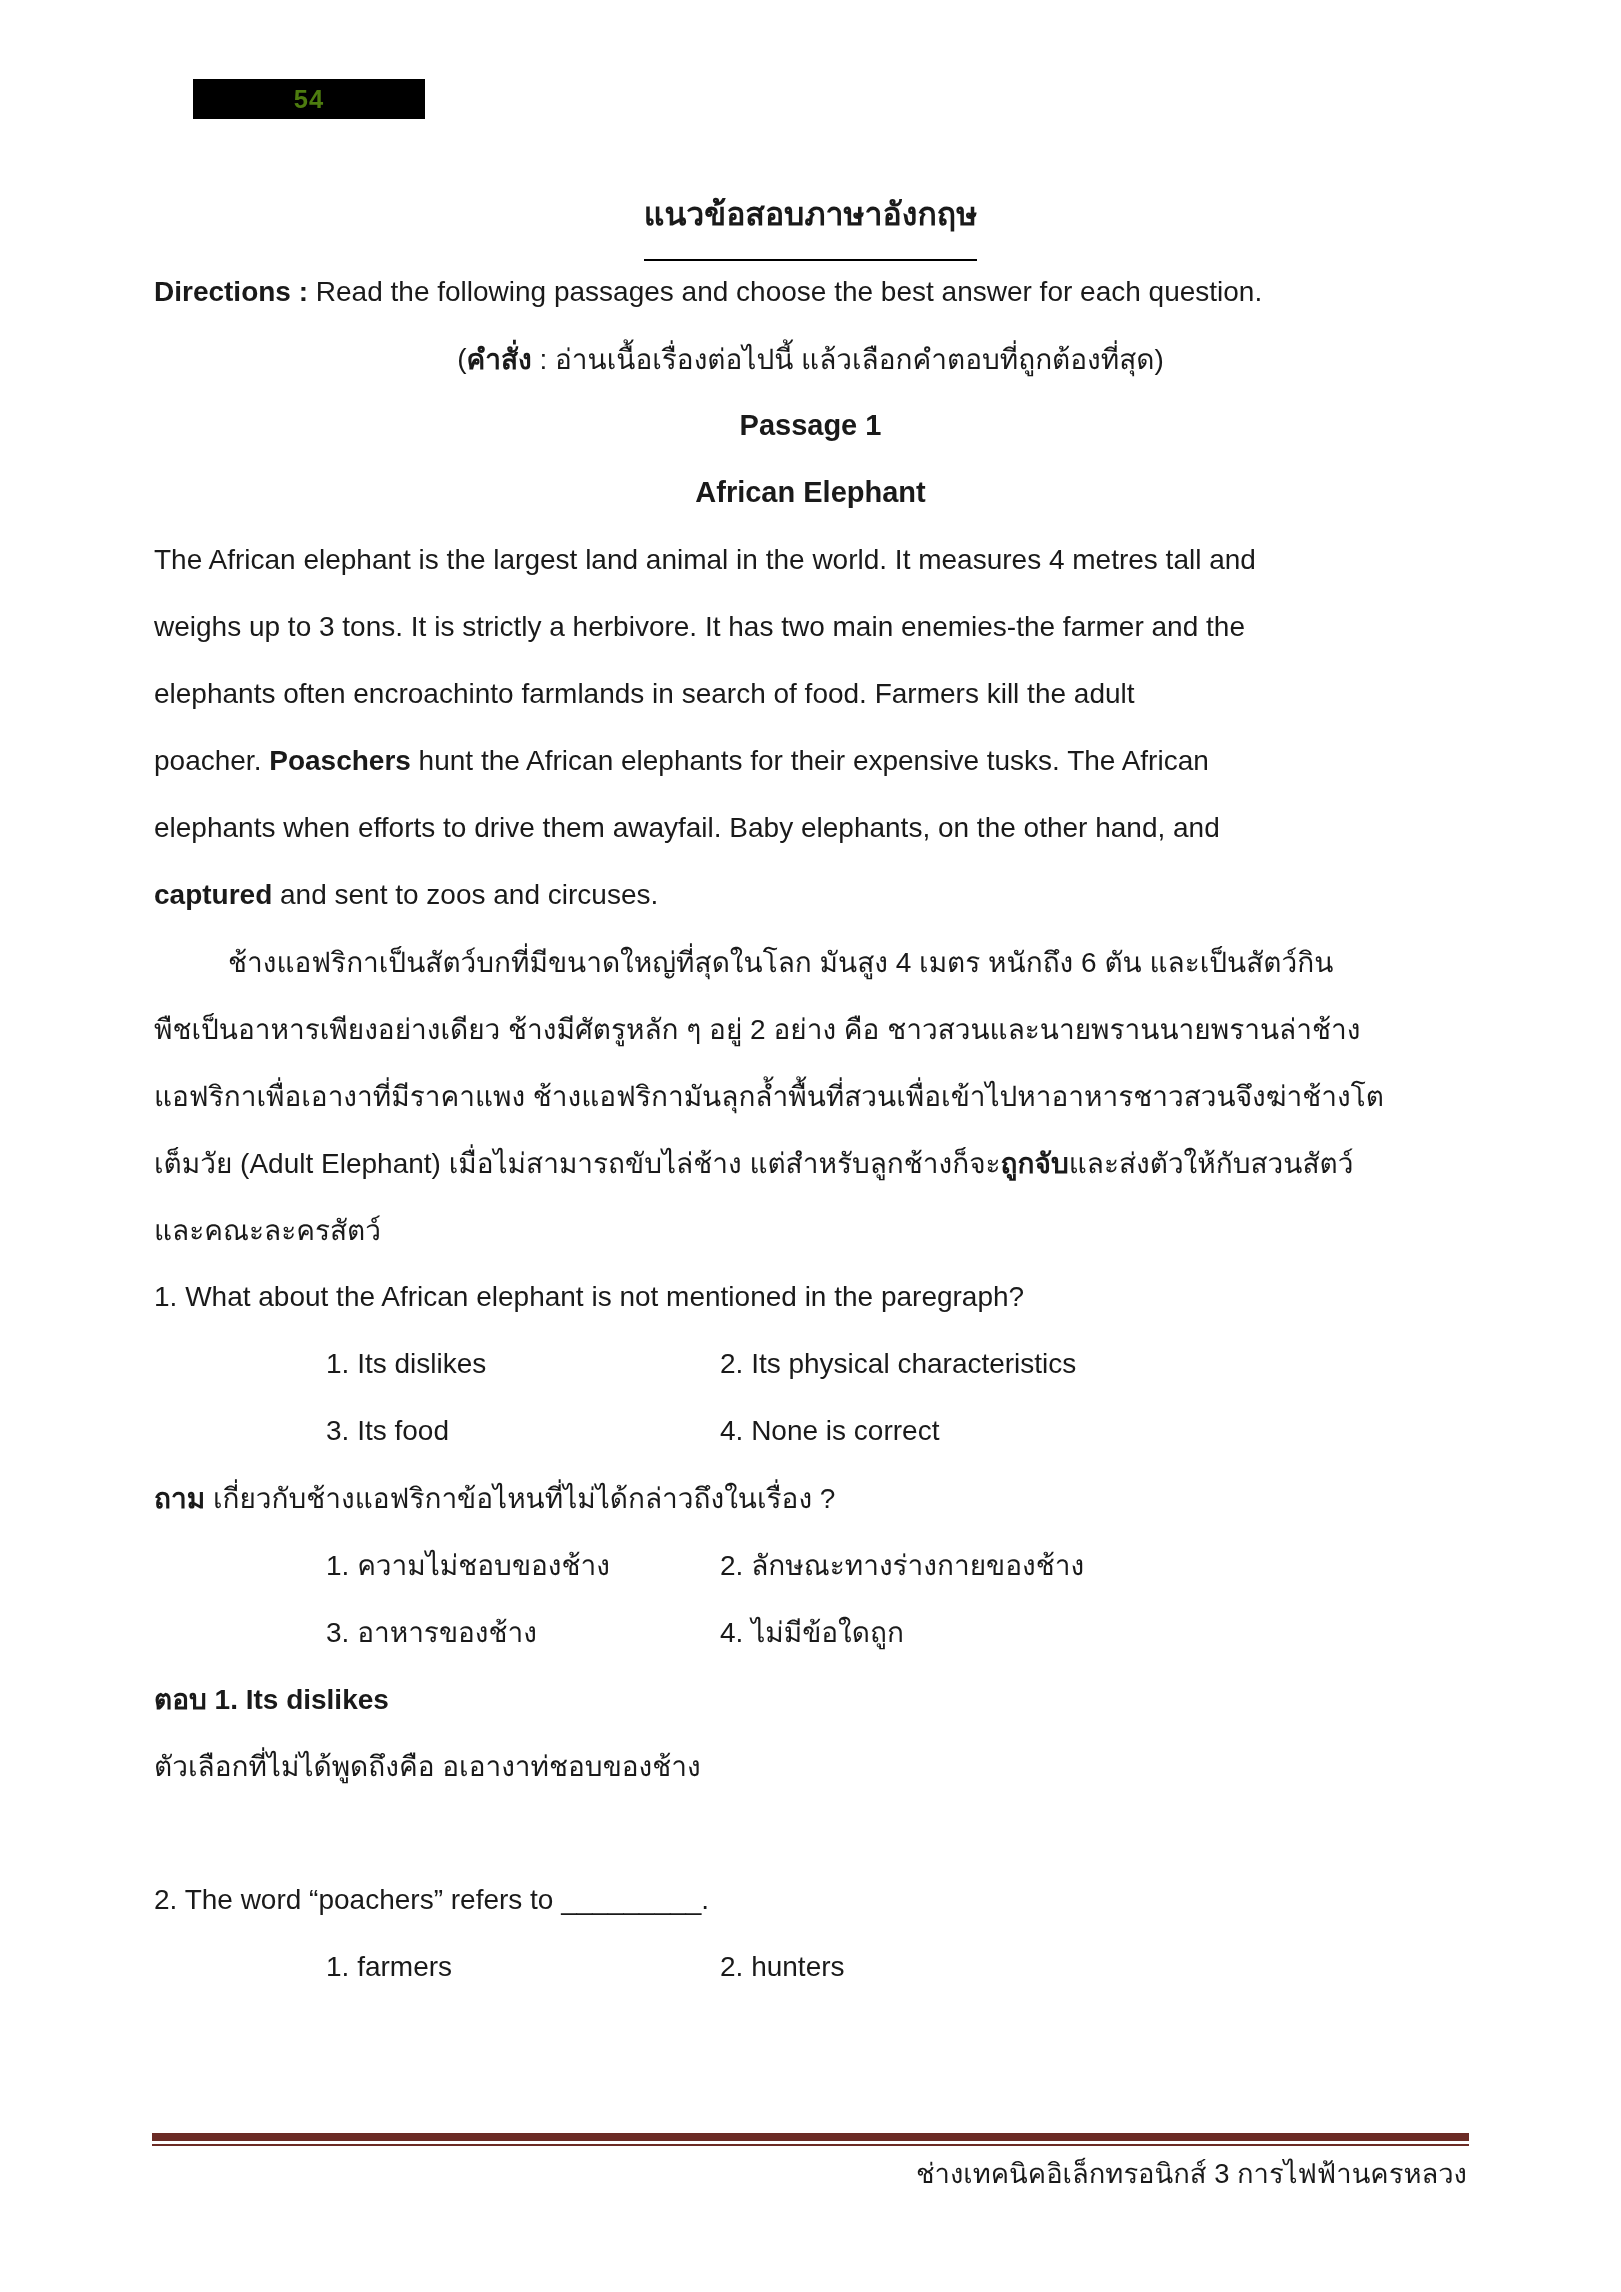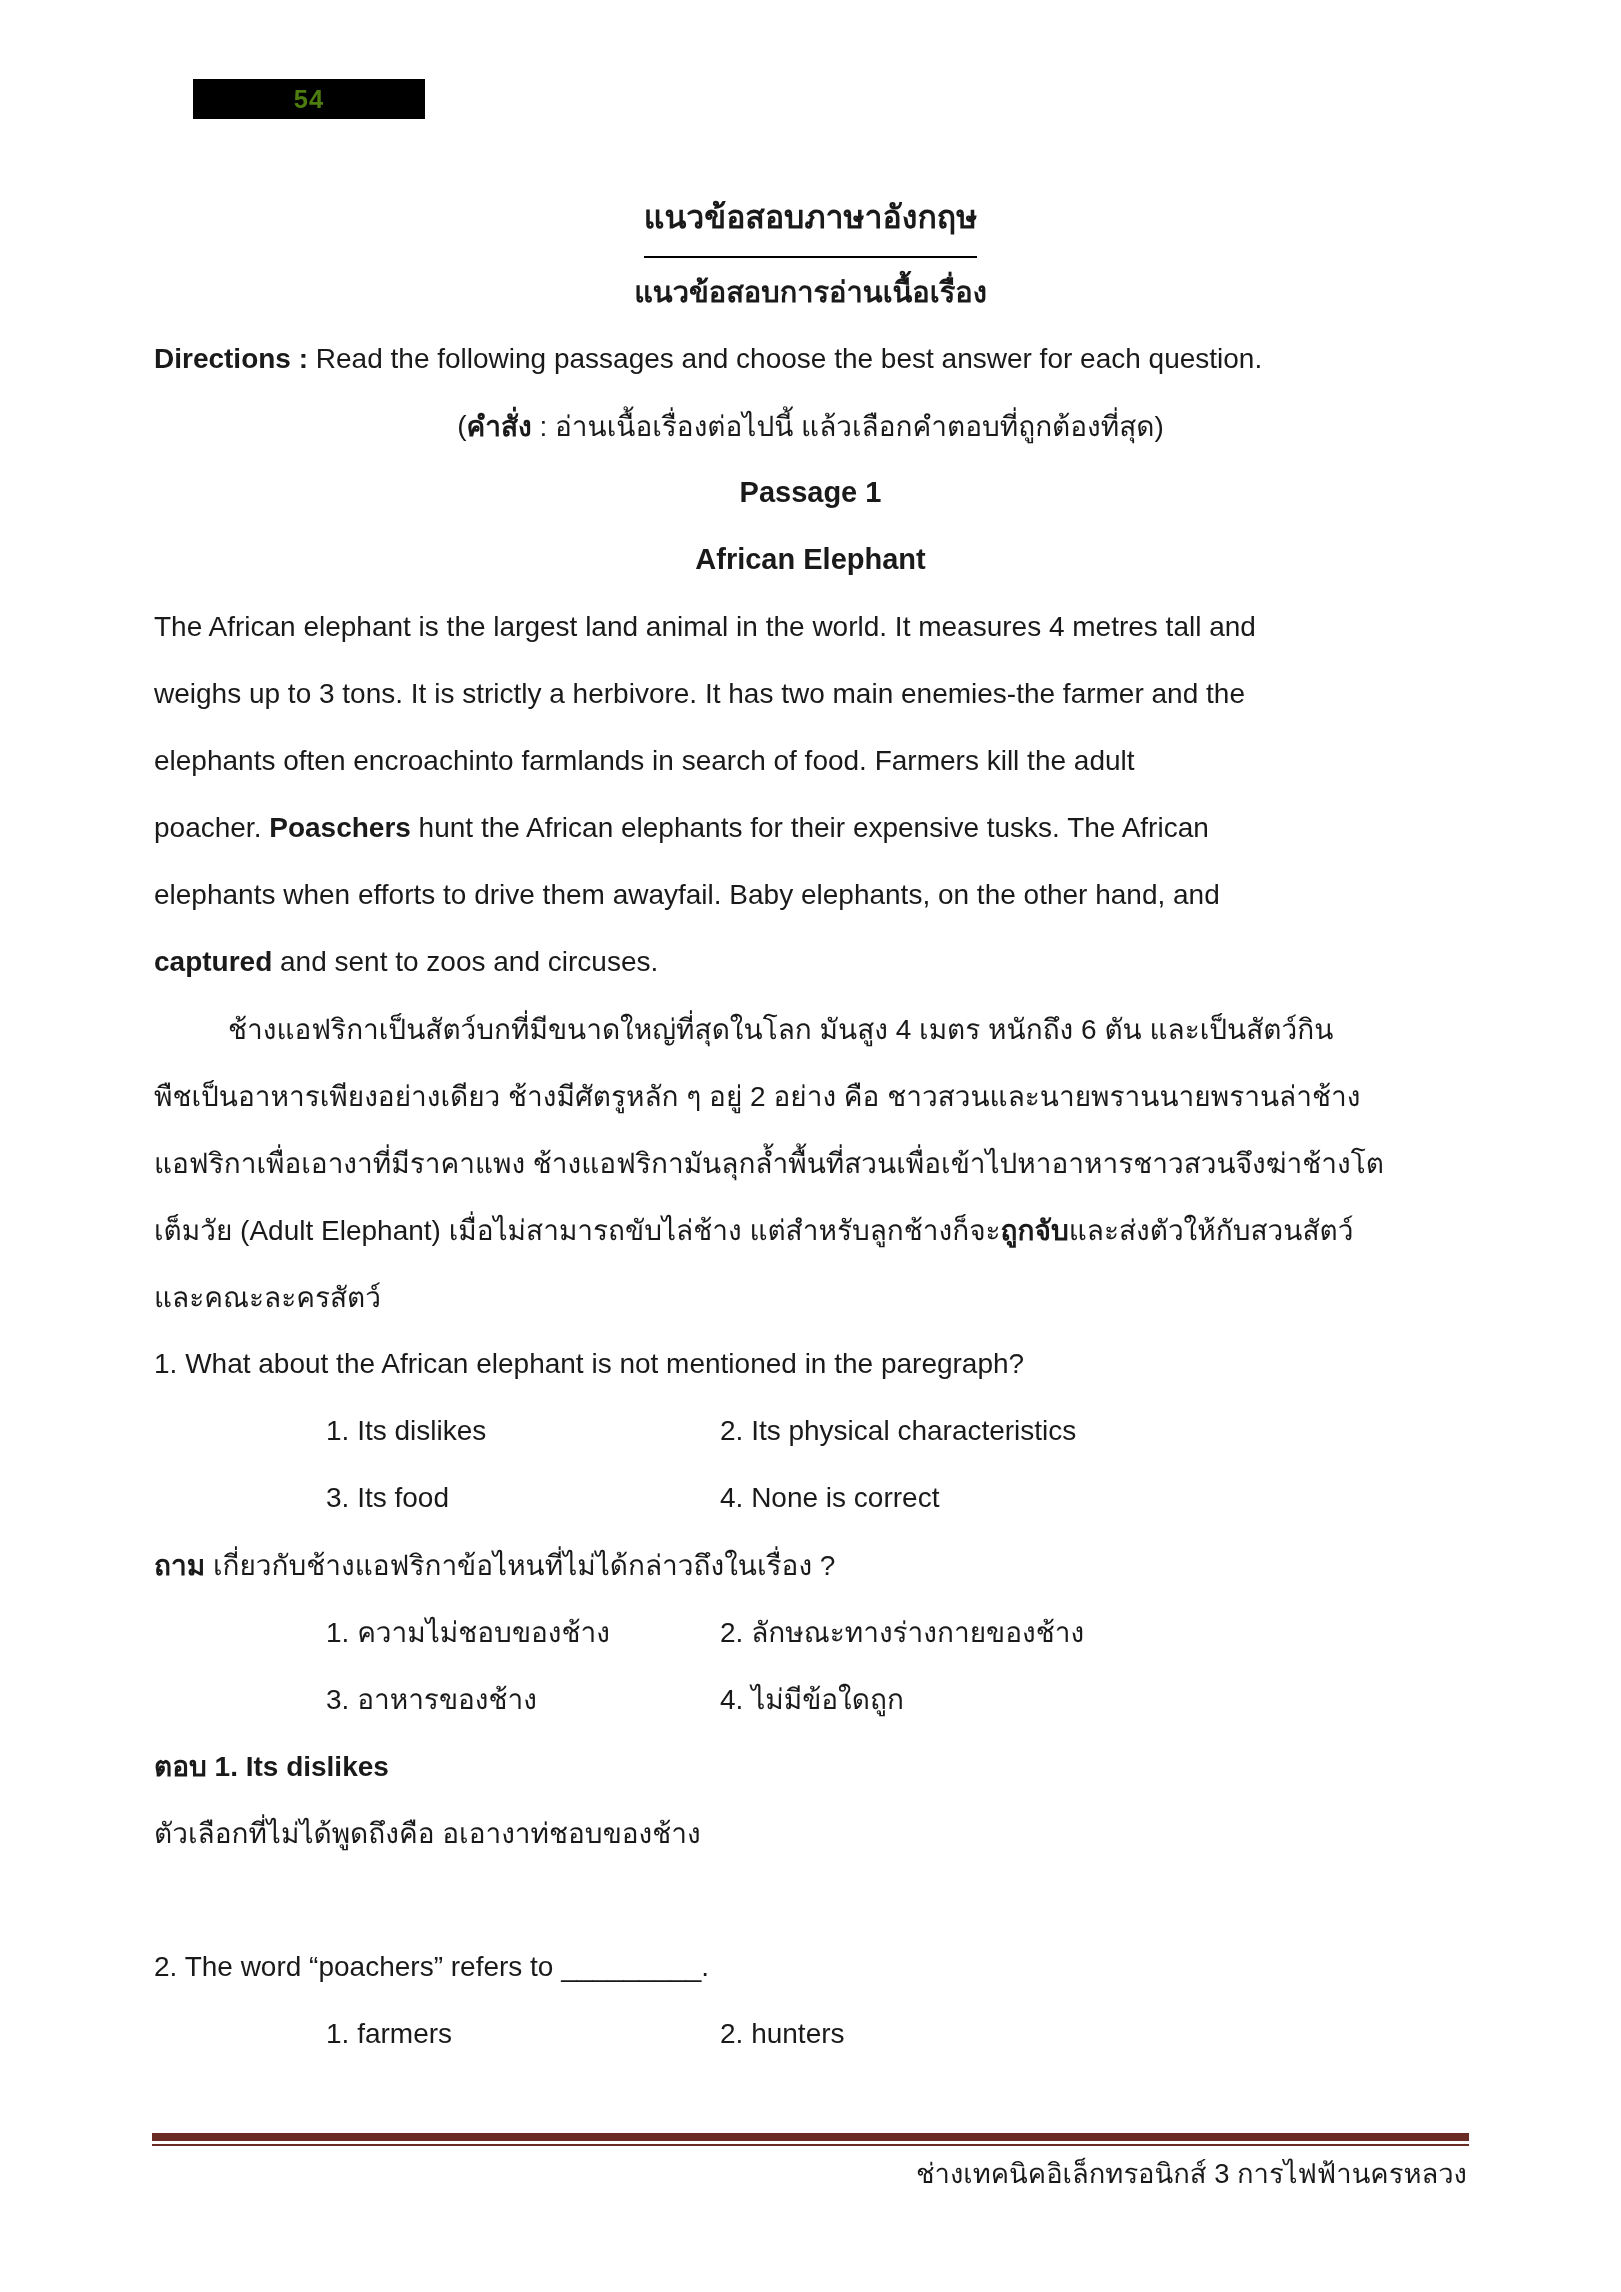--- a/index.html
+++ b/index.html
@@ -22,21 +22,21 @@
     position:absolute;top:191px;left:154px;right:154px;
   }
   .line{
     height:67px;display:flex;align-items:center;
     font-size:28px;font-weight:300;white-space:pre;
   }
   .center{justify-content:center;}
   .bold{font-weight:bold;}
   .title-text{
     font-size:32px;font-weight:bold;
-    border-bottom:2.9px solid #000;padding-bottom:14px;
+    border-bottom:2.9px solid #000;padding-bottom:20px;
   }
   .subtitle-text{font-size:29px;font-weight:bold;}
   .head-text{font-size:29px;font-weight:bold;}
   .indent{ padding-left:74px; }
   .opts{ padding-left:172px; }
   .opts .col1{ display:inline-block;width:394px; }
   .answer-line{font-weight:bold;}
   .footer-rule{
     position:absolute;left:152px;right:152px;top:2133px;height:12.7px;
   }
@@ -56,23 +56,20 @@
   <div class="page-badge">
     <span>54</span>
   </div>
 
   <div class="content">
 
     <div class="line center">
       <span class="title-text">แนวข้อสอบภาษาอังกฤษ</span>
     </div>
 
-    <div class="line center">
-      <span class="subtitle-text">แนวข้อสอบการอ่านเนื้อเรื่อง</span>
-    </div>
 
     <div class="line">
       <span class="bold">Directions : </span><span>Read the following passages and choose the best answer for each question.</span>
     </div>
 
     <div class="line center">
       <span>(</span><span class="bold">คำสั่ง</span><span> : อ่านเนื้อเรื่องต่อไปนี้ แล้วเลือกคำตอบที่ถูกต้องที่สุด)</span>
     </div>
 
     <div class="line center">

